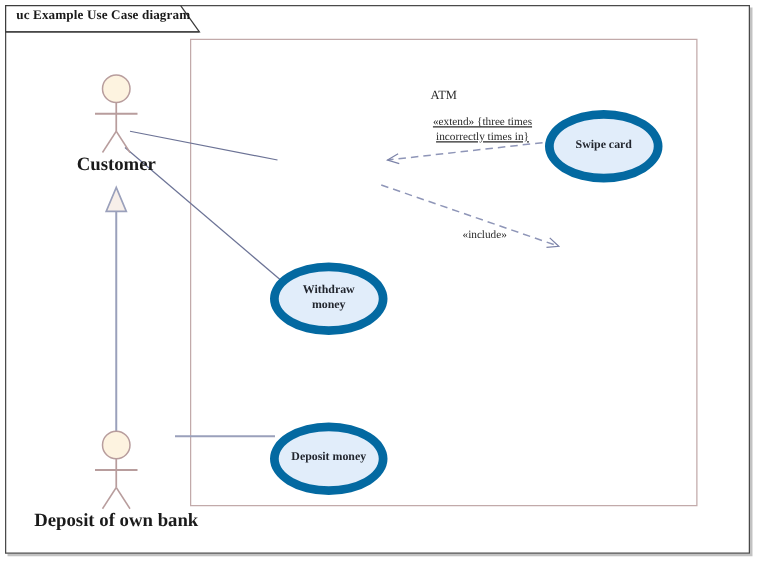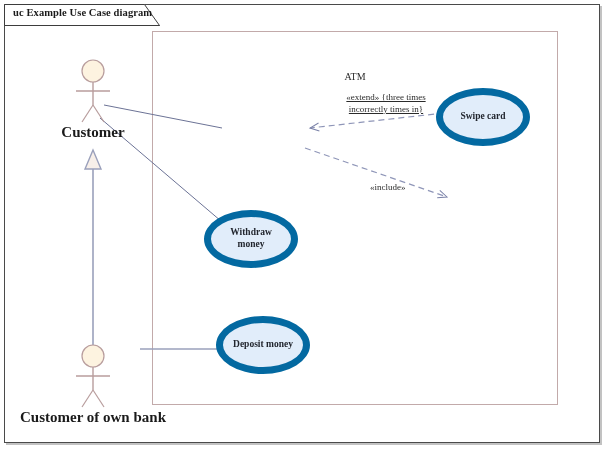--- a/index.html
+++ b/index.html
@@ -169,28 +169,28 @@
     <g>
       <circle cx="93" cy="356" r="11" fill="#fdf3e0" stroke="#b89d9d" stroke-width="1.2"></circle>
       <line x1="93" y1="367" x2="93" y2="390" stroke="#b89d9d" stroke-width="1.4"></line>
       <line x1="76" y1="376" x2="110" y2="376" stroke="#b89d9d" stroke-width="1.6"></line>
       <line x1="93" y1="390" x2="82" y2="407" stroke="#b89d9d" stroke-width="1.2"></line>
       <line x1="93" y1="390" x2="104" y2="407" stroke="#b89d9d" stroke-width="1.2"></line>
     </g>
   </svg>
 
   <div class="actor-label" style="left:93px; top:124px;">Customer</div>
-  <div class="actor-label" style="left:93px; top:409px;">Customer of own bank</div>
-
-
-  <div class="usecase" style="left:204px; top:210px; width:94px; height:58px;">
+  <div class="actor-label" style="left:93px; top:409px;">Deposit of own bank</div>
+
+
+  <div class="usecase" style="left:216px; top:210px; width:94px; height:58px;">
     <span>Withdraw money</span>
   </div>
 
-  <div class="usecase" style="left:216px; top:316px; width:94px; height:58px;">
+  <div class="usecase" style="left:216px; top:338px; width:94px; height:58px;">
     <span>Deposit money</span>
   </div>
 
   <div class="usecase" style="left:436px; top:88px; width:94px; height:58px;">
     <span>Swipe card</span>
   </div>
 
 
   <div class="edge-label" style="left:325px; top:92px; width:122px;text-decoration:underline;">
     <div>«extend» {three times</div>

